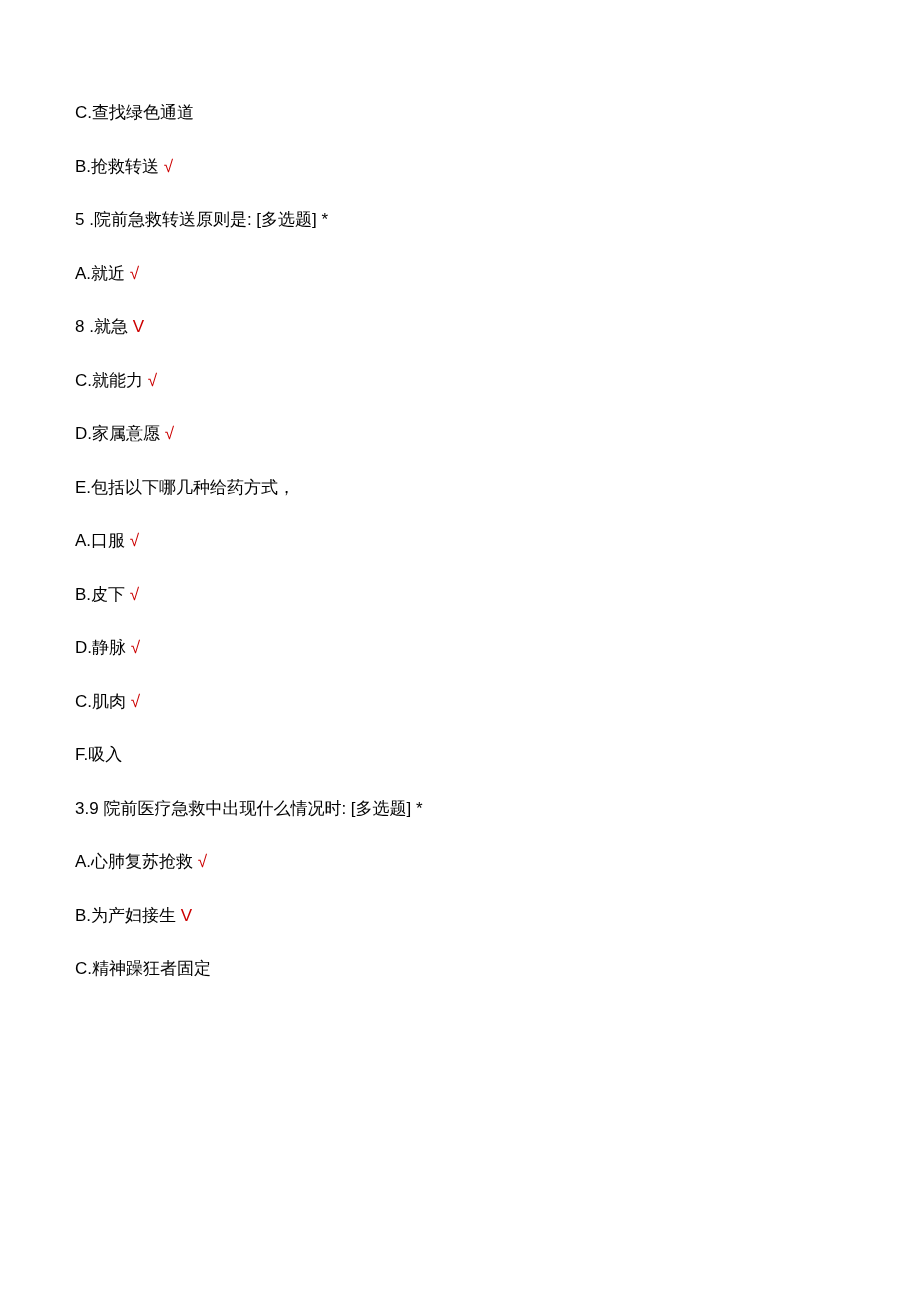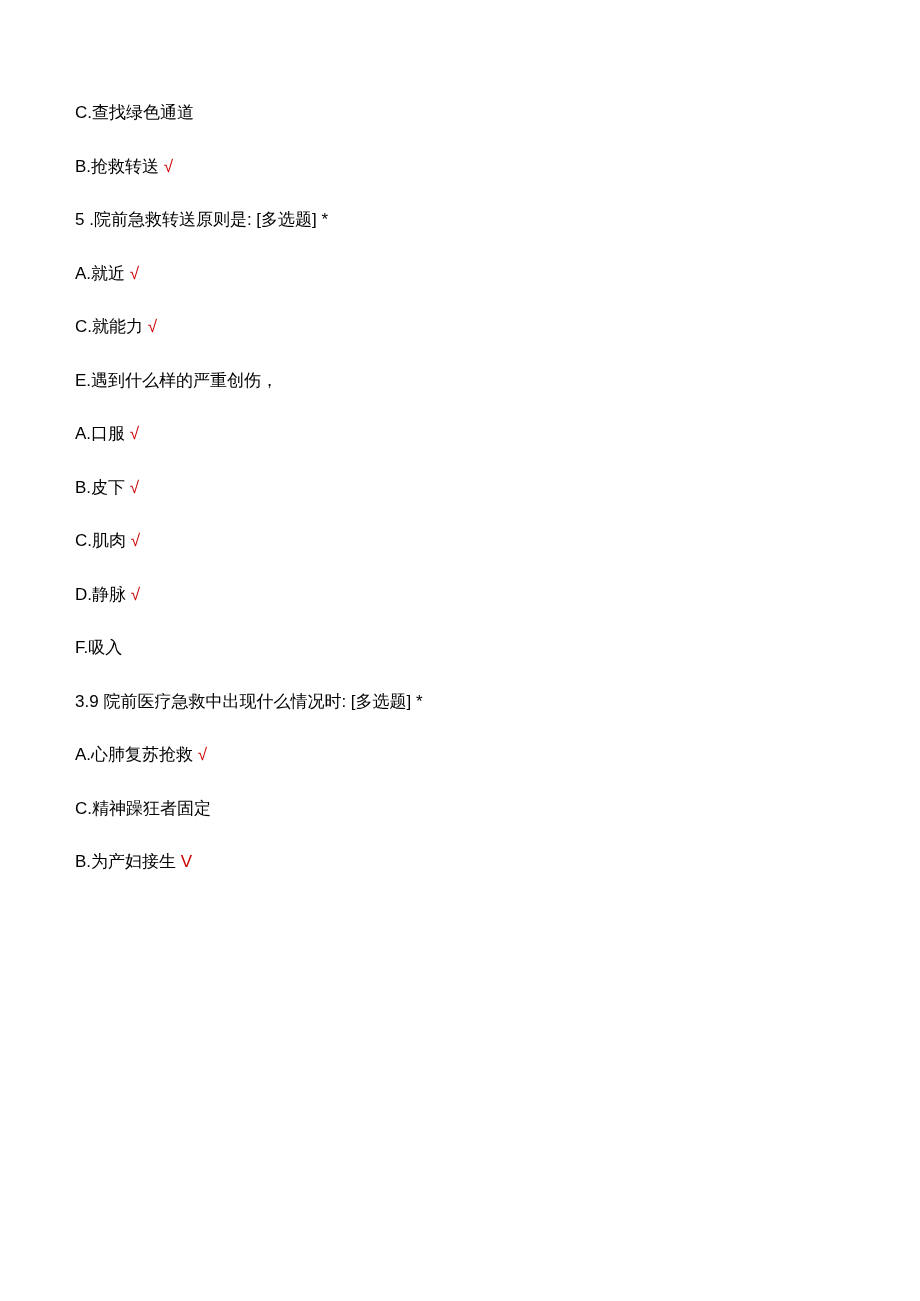--- a/index.html
+++ b/index.html
@@ -27,24 +27,26 @@
     }
   </style>
 </head>
 <body>
 
 <div id="content">
     <div class="line"><span>C.</span><span>查找绿色通道</span></div>
     <div class="line"><span>B.</span><span>抢救转送</span> <span class="checkmark">√</span></div>
     <div class="line"><span>5</span><span>  .</span><span>院前急救转送原则是:  [多选题]  *</span></div>
     <div class="line"><span>A.</span><span>就近</span> <span class="checkmark">√</span></div>
+    <div class="line"><span>8</span><span>   .</span><span>就急</span> <span class="v-mark">V</span></div>
     <div class="line"><span>C.</span><span>就能力</span> <span class="checkmark">√</span></div>
-    <div class="line"><span>E.</span><span>遇到什么样的严重创伤，</span></div>
+    <div class="line"><span>D.</span><span>家属意愿</span> <span class="checkmark">√</span></div>
+    <div class="line"><span>E.</span><span>包括以下哪几种给药方式，</span></div>
     <div class="line"><span>A.</span><span>口服</span> <span class="checkmark">√</span></div>
     <div class="line"><span>B.</span><span>皮下</span> <span class="checkmark">√</span></div>
+    <div class="line"><span>D.</span><span>静脉</span> <span class="checkmark">√</span></div>
     <div class="line"><span>C.</span><span>肌肉</span> <span class="checkmark">√</span></div>
-    <div class="line"><span>D.</span><span>静脉</span> <span class="checkmark">√</span></div>
     <div class="line"><span>F.</span><span>吸入</span></div>
     <div class="line"><span>3.9</span><span>   </span><span>院前医疗急救中出现什么情况时:  [多选题]  *</span></div>
     <div class="line"><span>A.</span><span>心肺复苏抢救</span> <span class="checkmark">√</span></div>
+    <div class="line"><span>B.</span><span>为产妇接生</span> <span class="v-mark">V</span></div>
     <div class="line"><span>C.</span><span>精神躁狂者固定</span></div>
-    <div class="line"><span>B.</span><span>为产妇接生</span> <span class="v-mark">V</span></div>
   </div>
 
 </body></html>

